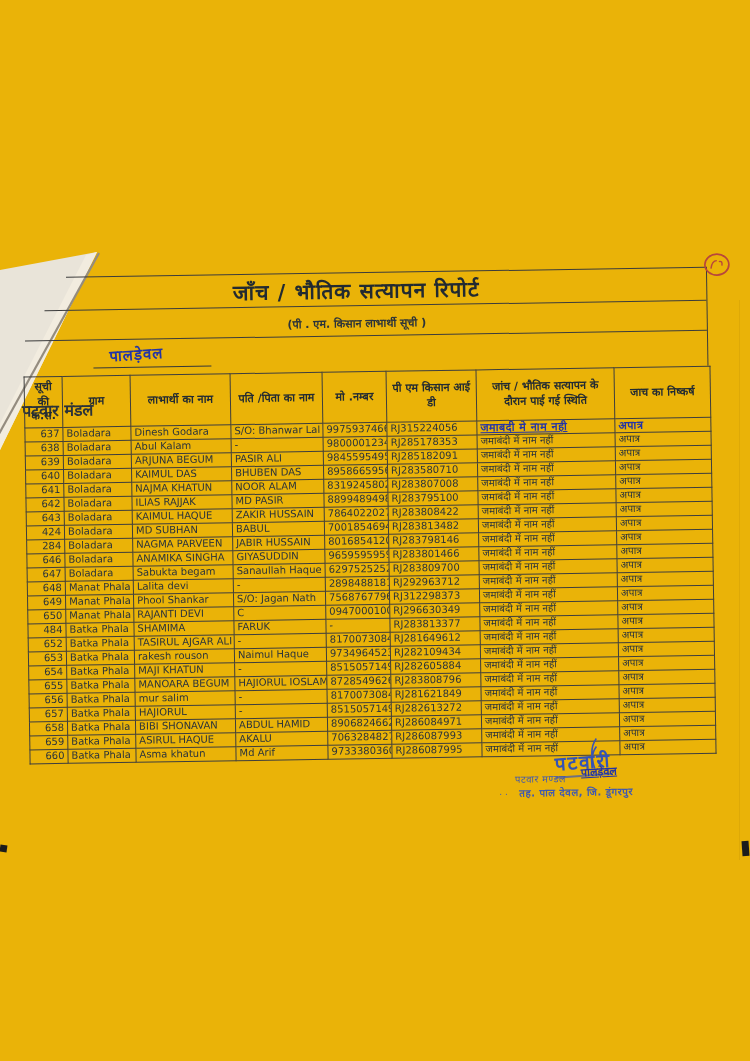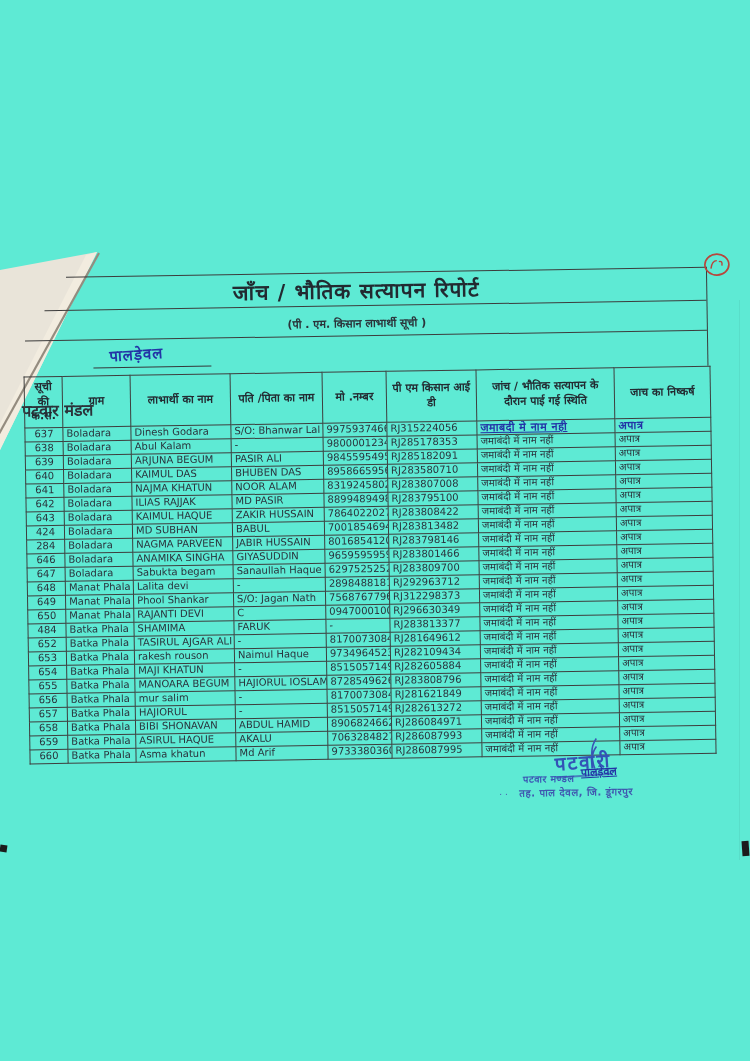--- a/index.html
+++ b/index.html
@@ -3,21 +3,21 @@
 <meta charset="utf-8">
 <style>
   html,body{margin:0;padding:0;}
   body{
     width:750px;height:1061px;overflow:hidden;
     background:#f4f3f0;
     font-family:"DejaVu Sans","Liberation Sans",sans-serif;
   }
   .scan{
     position:relative;width:750px;height:1061px;
-    background:#5eead4;overflow:hidden;
+    background:#eab308;overflow:hidden;
   }
   
   .content{
     position:absolute;inset:0;
     transform:rotate(-0.9deg);
     transform-origin:375px 530px;
     color:#2a333c;
   }
   .rule{position:absolute;height:0;border-top:1.4px solid #3c3c3c;}
   .vrule{position:absolute;width:0;border-left:1.4px solid #3c3c3c;}
@@ -57,36 +57,36 @@
   }
   table.main th{
     font-size:11px;font-weight:bold;color:#232b32;
     height:48px;padding:1px 3px;line-height:1.35;
     white-space:normal;vertical-align:middle;text-align:center;
   }
   table.main td{
     height:13px;padding:0 3px;font-size:10px;line-height:1.05;
     vertical-align:middle;color:#2a333c;
   }
-  td.sno{text-align:center;padding-right:5px;}
+  td.sno{text-align:right;padding-right:5px;}
   td.village,td.name,td.relation,td.mobile,td.pm_id{text-align:left;}
   td.status,td.result{color:#17223e;font-size:10px;}
   td.status.hw,td.result.hw{
     color:#2334a6;font-weight:bold;font-size:11px;letter-spacing:0.5px;
   }
   td.status.hw span{text-decoration:underline;}
 
   
   .stamp{position:absolute;left:495px;top:746px;width:210px;height:70px;color:#3b55b4;}
   .stamp .big{
     position:absolute;left:56px;top:6px;font-size:19px;font-weight:bold;
     letter-spacing:2px;transform:rotate(-3deg);color:#3353b6;
     border-bottom:2px solid rgba(59,85,180,.7);
   }
-  .stamp .row2{position:absolute;left:16px;top:29px;font-size:9.5px;font-weight:700;letter-spacing:.5px;margin-left:8px;}
+  .stamp .row2{position:absolute;left:16px;top:29px;font-size:9.5px;font-weight:400;letter-spacing:.5px;}
   .stamp .row2-hw{
     position:absolute;left:82px;top:21px;font-size:11px;transform:rotate(-2deg);
     text-decoration:underline;
   }
   .stamp .row3{position:absolute;left:20px;top:42px;font-size:10px;font-weight:600;letter-spacing:.5px;color:#4059b0;}
   .stamp .dots{position:absolute;left:0px;top:43px;font-size:9px;color:#4a5fb0;}
   .stamp svg{position:absolute;left:84px;top:-6px;}
 
   
   .corner-svg{position:absolute;left:0;top:238px;}

